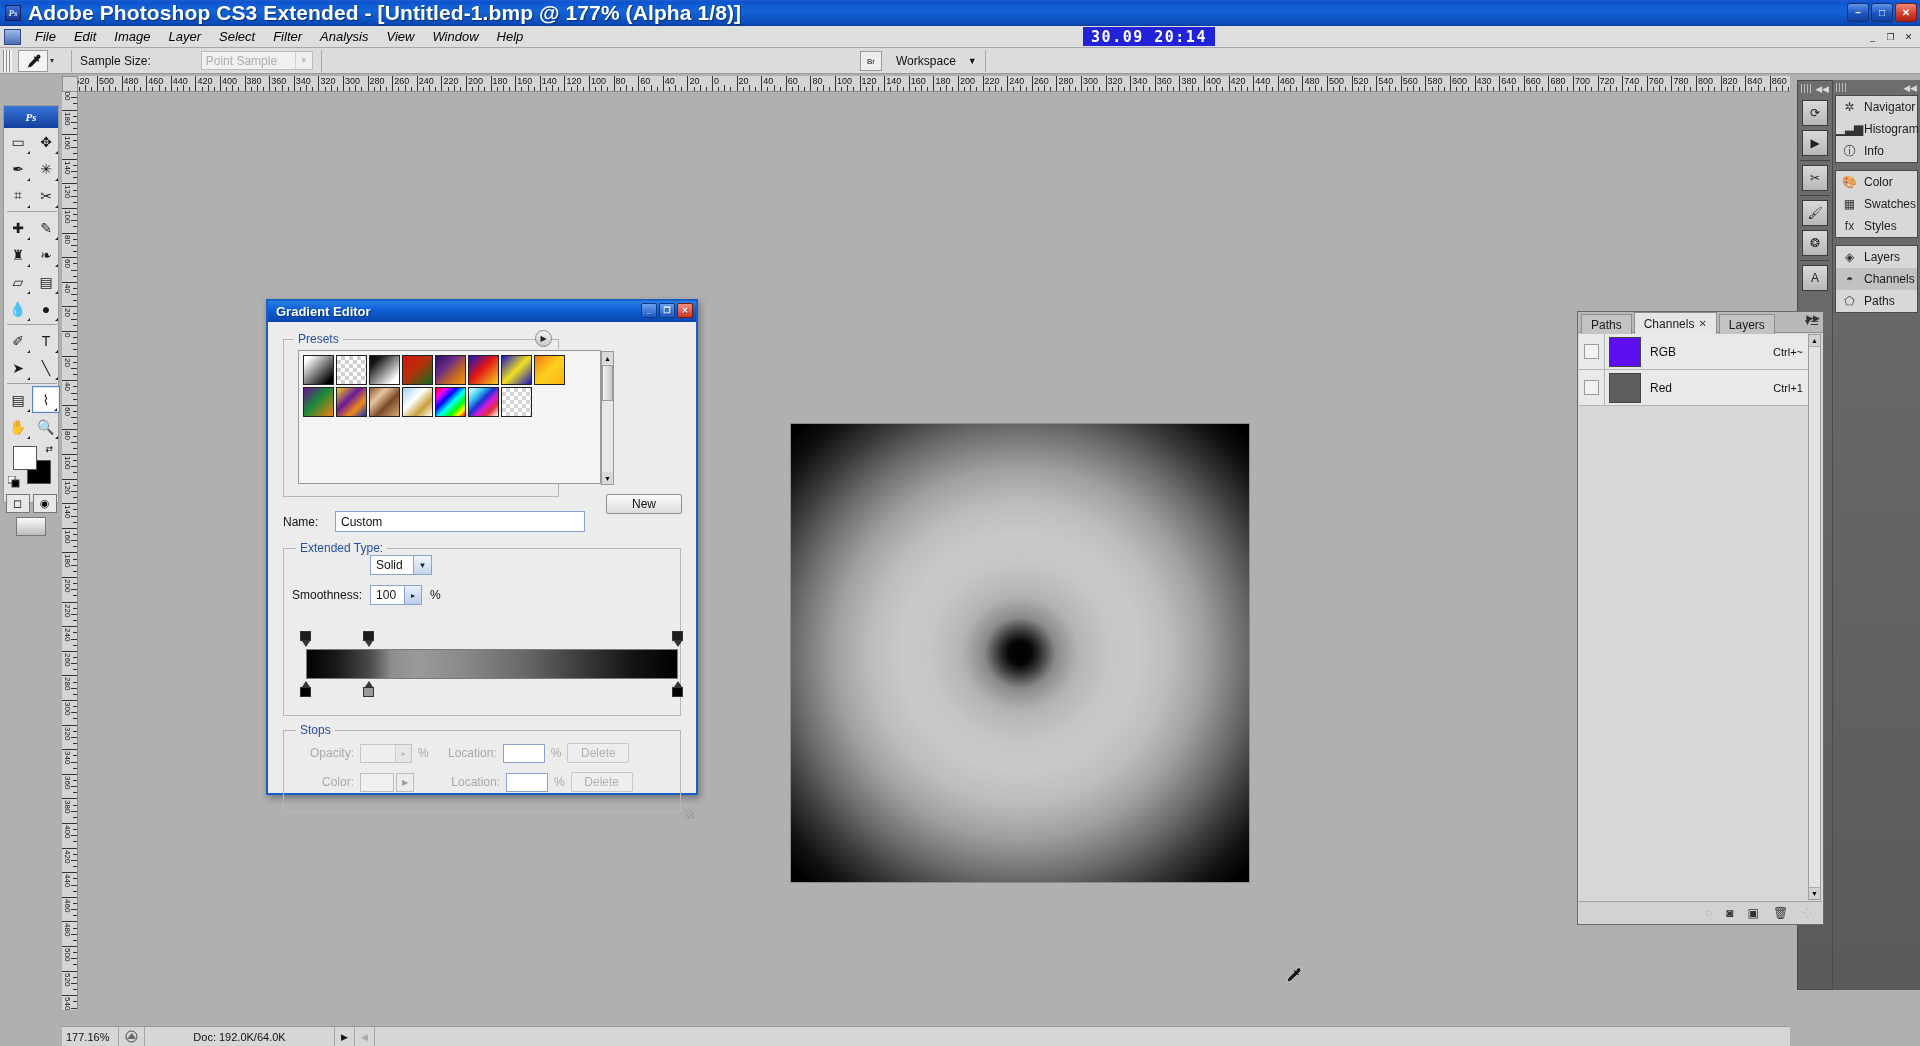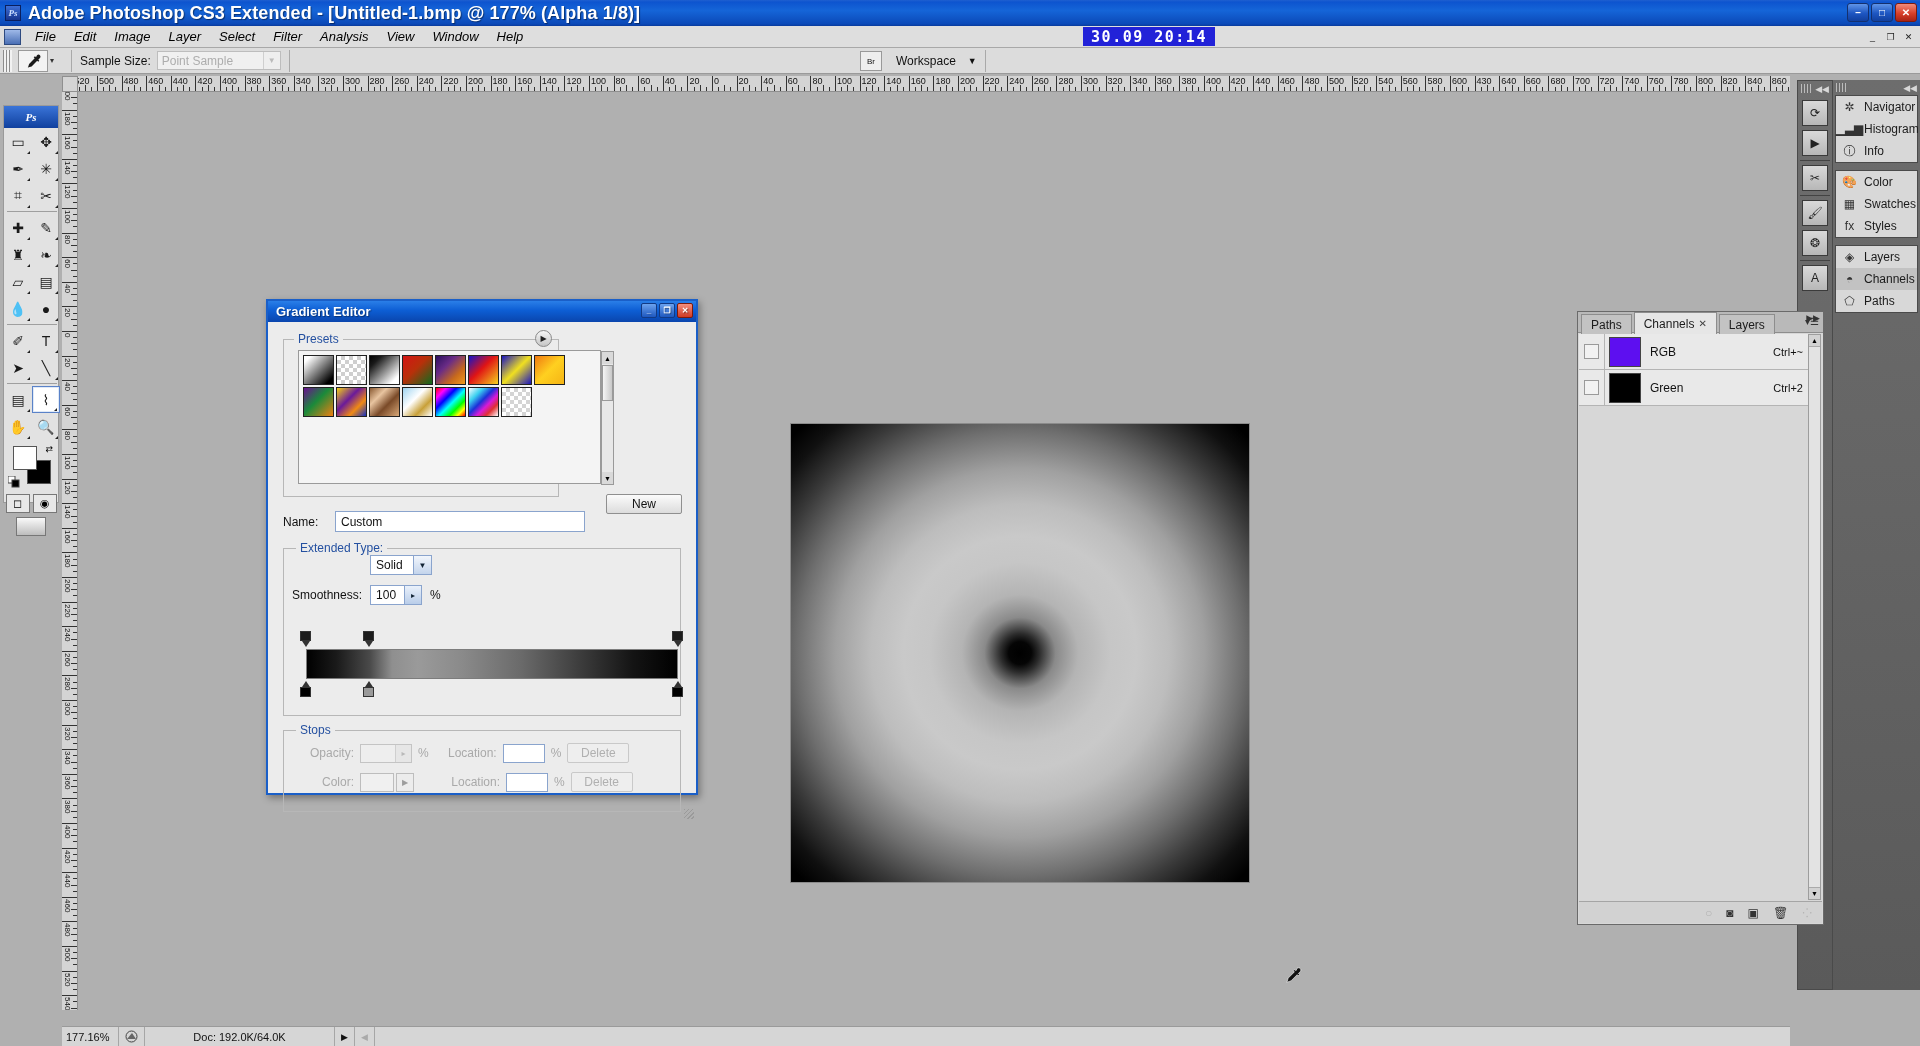--- a/index.html
+++ b/index.html
@@ -18,21 +18,21 @@
     background: linear-gradient(to bottom,#1f5fd0 0%,#0d54cf 8%,#1565d8 40%,#0b49b8 92%,#083a9c 100%);
     display:flex; align-items:center; color:#fff;
   }
   .ps-badge {
     width:16px; height:16px; margin-left:5px; margin-right:7px;
     background:linear-gradient(to bottom,#3d6fd8,#17348c);
     border:1px solid #0a1f5e; color:#cfe0ff; font-size:9px;
     display:flex; align-items:center; justify-content:center;
     font-family:"Liberation Serif", serif; font-style:italic; font-weight:bold;
   }
-  .title-text { font-size:18px; font-weight:bold; letter-spacing:.1px; text-shadow:1px 1px 1px rgba(0,0,0,.45); }
+  .title-text { font-size:21px; font-weight:bold; letter-spacing:.1px; text-shadow:1px 1px 1px rgba(0,0,0,.45); }
   .win-btns { position:absolute; right:3px; top:3px; display:flex; gap:2px; }
   .win-btn {
     width:22px; height:19px; border:1px solid #14306e; border-radius:3px;
     background:linear-gradient(to bottom,#5f94e8,#1d56c2 55%,#113f9e);
     display:flex; align-items:center; justify-content:center;
     color:#fff; font-size:10px; font-weight:bold;
   }
   .win-btn.close { background:linear-gradient(to bottom,#f08a7a,#d8402a 55%,#a82315); border-color:#7d1a0e; }
 
   
@@ -62,23 +62,24 @@
   .grip { width:9px; height:22px; margin:0 6px 0 3px;
     background:repeating-linear-gradient(to right,#8d8d8d 0 1px,#f2f2f2 1px 3px); }
   .tool-preset {
     width:30px; height:22px; border:1px solid #9a9a9a; background:#f3f3f3;
     display:flex; align-items:center; justify-content:center; margin-right:2px;
   }
   .tp-caret { font-size:8px; margin-right:9px; color:#333; }
   .vsep { width:1px; height:22px; background:#a9a9a9; margin:0 8px; }
   .lbl { margin-right:6px; }
   .combo-dis {
-    width:124px; height:19px; border:1px solid #bdbdbd; background:#f0f0f0;
+    width:112px; height:19px; border:1px solid #bdbdbd; background:#f0f0f0;
     color:#adadad; display:flex; align-items:center; padding-left:4px; font-size:12px;
     position:relative;
+    margin-left:44px;
   }
   .combo-dis .arrow {
     position:absolute; right:0; top:0; width:17px; height:17px;
     border-left:1px solid #cfcfcf; display:flex; align-items:center; justify-content:center;
     font-size:8px; color:#bbb; background:#eee;
   }
   .ws-area { position:absolute; left:860px; top:0; height:26px; display:flex; align-items:center; }
   .br-icon { width:22px; height:20px; background:#eee; border:1px solid #999; display:flex;
              align-items:center; justify-content:center; font-size:8px; color:#111; margin-right:14px; }
   .ws-caret { font-size:9px; margin-left:6px; }
@@ -1072,23 +1073,23 @@
             <div class="ch-eyebox"></div>
           </div>
           <div class="ch-thumb" style="background: rgb(93, 15, 240);"></div>
           <div class="ch-name">RGB</div>
           <div class="ch-key">Ctrl+~</div>
         </div>
         <div class="ch-row">
           <div class="ch-eye">
             <div class="ch-eyebox"></div>
           </div>
-          <div class="ch-thumb" style="background: rgb(0, 0, 0);"></div>
-          <div class="ch-name">Green</div>
-          <div class="ch-key">Ctrl+2</div>
+          <div class="ch-thumb" style="background: rgb(94, 94, 94);"></div>
+          <div class="ch-name">Red</div>
+          <div class="ch-key">Ctrl+1</div>
         </div>
       </div>
     <div class="ch-scroll">
       <div class="up">▲</div>
       <div class="dn">▼</div>
     </div>
     <div class="ch-footer" id="chFooter">
         <span style="color: rgb(178, 178, 178); font-size: 12px;">○</span>
         <span style="color: rgb(51, 51, 51); font-size: 12px;">◙</span>
         <span style="color: rgb(51, 51, 51); font-size: 12px;">▣</span>

